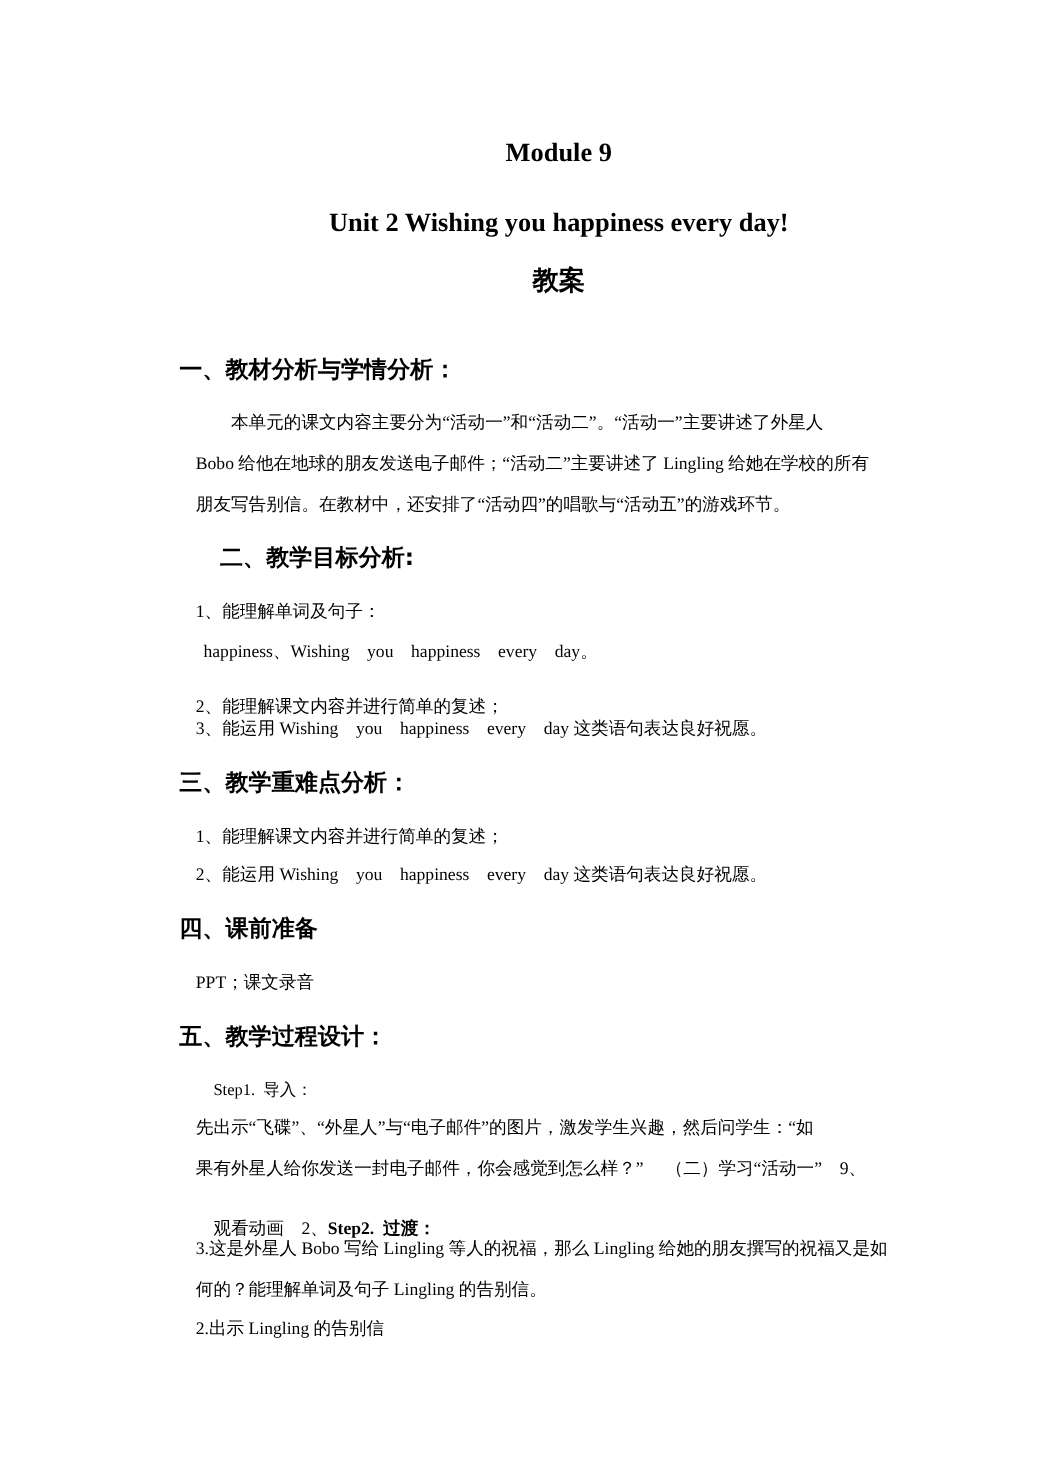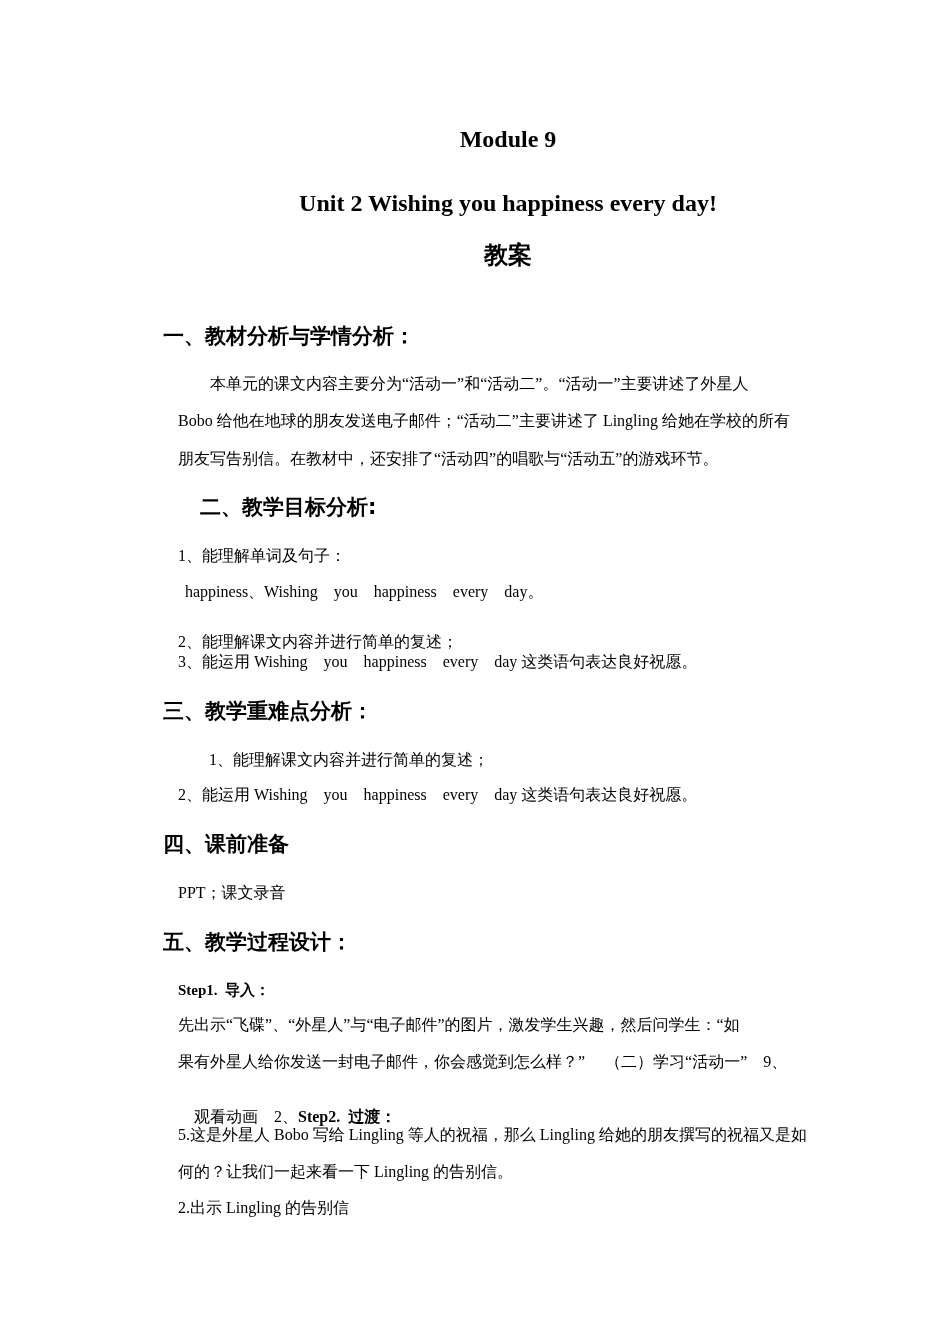--- a/index.html
+++ b/index.html
@@ -2,21 +2,21 @@
 <html><head>
   <meta charset="utf-8">
   <style>
     html, body { margin: 0; padding: 0; background: #ffffff; }
     body { width: 950px; height: 1344px; position: relative; overflow: hidden;
            font-family: "Liberation Serif", "DejaVu Serif", serif; color: #000; }
     .abs { position: absolute; white-space: pre; padding-left: 33px; }
     .title { font-weight: bold; font-size: 24px; left: 0; width: 950px; text-align: center; }
     .h1 { font-family: "DejaVu Sans", "Liberation Sans", sans-serif; font-weight: bold; font-size: 21px; left: 130px; }
     .p { font-size: 16px; left: 145px; }
-    .step { font-size: 15px; font-weight: bold; }
+    .step { font-size: 15px; font-weight: normal; margin-left: 16px; }
     .b { font-weight: bold; }
   </style>
 </head>
 <body>
 
 <div>
   <div class="abs title" style="top:126px;">Module 9</div>
   <div class="abs title" style="top:190px;">Unit 2 Wishing you happiness every day!</div>
   <div class="abs title" style="top:239px; font-family:'DejaVu Sans',sans-serif;">教案</div>
 
@@ -25,29 +25,29 @@
   <div class="abs p" style="top:411px;">Bobo 给他在地球的朋友发送电子邮件；“活动二”主要讲述了 Lingling 给她在学校的所有</div>
   <div class="abs p" style="top:449px;">朋友写告别信。在教材中，还安排了“活动四”的唱歌与“活动五”的游戏环节。</div>
 
   <div class="abs h1" style="top:493px; left:167px;">二、教学目标分析:</div>
   <div class="abs p" style="top:546px;text-align:right;">1、能理解单词及句子：</div>
   <div class="abs p" style="top:582px; left:152px;">happiness、Wishing    you    happiness    every    day。</div>
   <div class="abs p" style="top:617px;margin-top:15px;">2、能理解课文内容并进行简单的复述；</div>
   <div class="abs p" style="top:652px;">3、能运用 Wishing    you    happiness    every    day 这类语句表达良好祝愿。</div>
 
   <div class="abs h1" style="top:697px;">三、教学重难点分析：</div>
-  <div class="abs p" style="top:750px;margin-left:31px;">1、能理解课文内容并进行简单的复述；</div>
+  <div class="abs p" style="top:750px;">1、能理解课文内容并进行简单的复述；</div>
   <div class="abs p" style="top:785px;">2、能运用 Wishing    you    happiness    every    day 这类语句表达良好祝愿。</div>
 
   <div class="abs h1" style="top:830px;">四、课前准备</div>
   <div class="abs p" style="top:883px;">PPT；课文录音</div>
 
   <div class="abs h1" style="top:928px;">五、教学过程设计：</div>
   <div class="abs p step" style="top:981px;">Step1.  导入：</div>
   <div class="abs p" style="top:1015px;">先出示“飞碟”、“外星人”与“电子邮件”的图片，激发学生兴趣，然后问学生：“如</div>
   <div class="abs p" style="top:1052px;">果有外星人给你发送一封电子邮件，你会感觉到怎么样？”     （二）学习“活动一”    9、</div>
   <div class="abs p" style="top:1089px;">
     <span>观看动画    2、</span><span class="b">Step2.  过渡：</span>
   </div>
-  <div class="abs p" style="top:1125px;">5.这是外星人 Bobo 写给 Lingling 等人的祝福，那么 Lingling 给她的朋友撰写的祝福又是如</div>
-  <div class="abs p" style="top:1162px;">何的？让我们一起来看一下 Lingling 的告别信。</div>
+  <div class="abs p" style="top:1125px;">3.这是外星人 Bobo 写给 Lingling 等人的祝福，那么 Lingling 给她的朋友撰写的祝福又是如</div>
+  <div class="abs p" style="top:1162px;">何的？能理解单词及句子 Lingling 的告别信。</div>
   <div class="abs p" style="top:1198px;font-family:Liberation Serif, serif;">2.出示 Lingling 的告别信</div>
 </div>
 
 </body></html>

